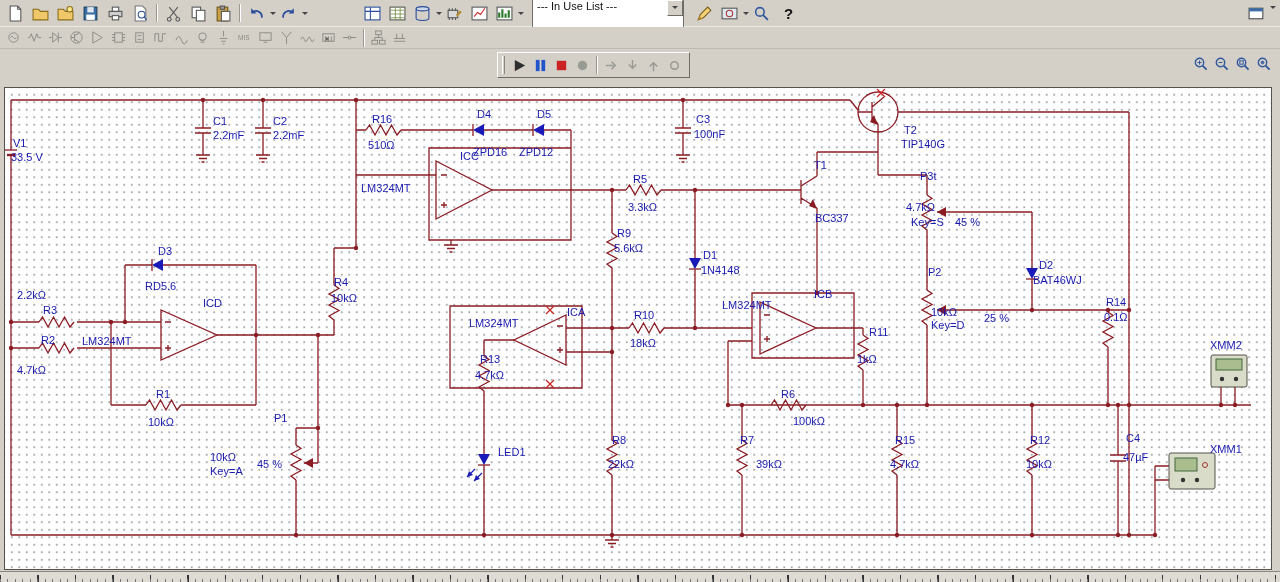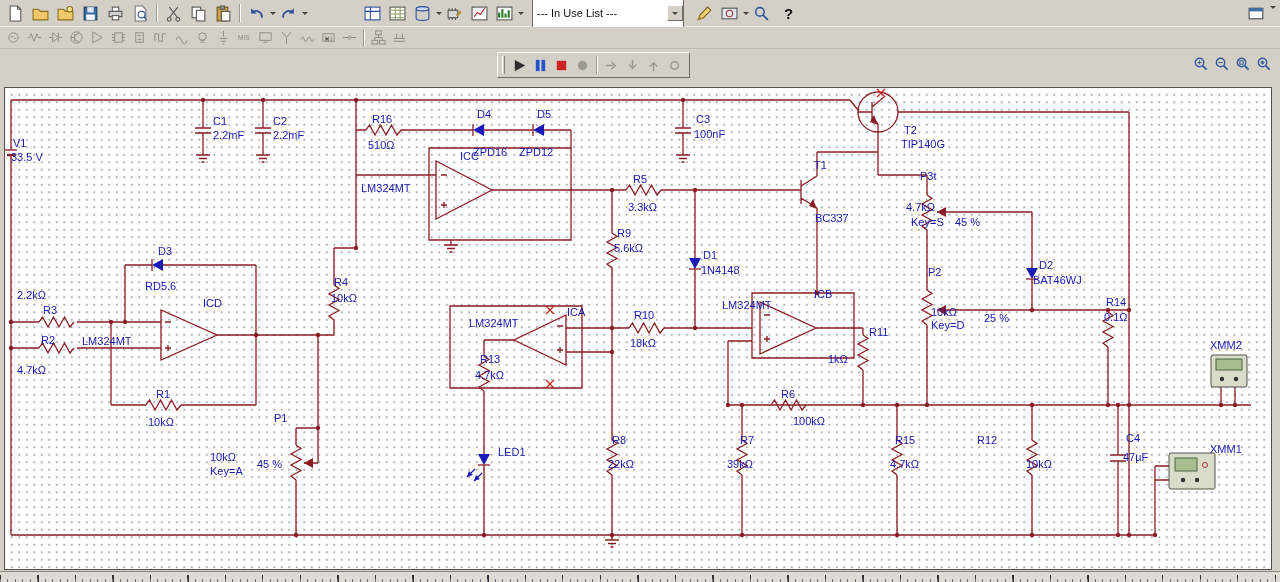--- a/index.html
+++ b/index.html
@@ -5,21 +5,21 @@
 *{box-sizing:border-box;margin:0;padding:0}
 html,body{width:1280px;height:582px}
 body{position:relative;background:#d4d0c8;font-family:"Liberation Sans",sans-serif;overflow:hidden}
 .tb{position:absolute;left:0;right:0;display:flex;align-items:center;padding:1px 3px;background:#d4d0c8}
 #tb1{top:0;height:27px;border-bottom:1px solid #eceae4}
 #tb2{top:27px;height:22px;border-bottom:1px solid #bdbab2}
 .btn{width:25px;height:22px;display:flex;align-items:center;justify-content:center;flex:none}
 .btn.sm{width:21px;height:18px}
 .sep{width:2px;height:18px;border-left:1px solid #9b9890;border-right:1px solid #fff;margin:0 3px;flex:none}
 .dd{width:0;height:0;border:3px solid transparent;border-top-color:#444;margin-left:1px;margin-top:4px;flex:none}
-.combo{width:152px;height:29px;background:#fff;border:1px solid #6f6d68;display:flex;align-items:center;font-size:11px;padding-left:4px;margin-left:8px;flex:none;color:#111}
+.combo{width:152px;height:29px;background:#fff;border:1px solid #6f6d68;display:flex;align-items:flex-start;font-size:11px;padding-left:4px;margin-left:8px;flex:none;color:#111}
 .combo .arrowbox{margin-left:auto;width:16px;height:16px;background:#d4d0c8;border:1px solid;border-color:#fff #6f6d68 #6f6d68 #fff;display:flex;align-items:center;justify-content:center}
 .qmark{font-weight:bold;font-size:15px;color:#111;margin-left:10px}
 #tb1-right{position:absolute;right:4px;top:2px;display:flex}
 #simbar{position:absolute;left:497px;top:52px;height:26px;background:#d4d0c8;border:1px solid;border-color:#fff #6f6d68 #6f6d68 #fff;display:flex;align-items:center;padding:1px 4px}
 .grip{width:3px;height:18px;border-left:1px solid #fff;border-right:1px solid #8a8780;margin-right:4px}
 #zoombar{position:absolute;right:6px;top:55px;display:flex}
 #canvas{position:absolute;left:4px;top:87px;width:1268px;height:483px;background:#fff;border:1px solid #55524c;background-image:radial-gradient(circle,#a9adb3 0.7px,rgba(0,0,0,0) 0.8px);background-size:7.5px 7.5px;background-position:3px 3px}
 #schsvg{position:absolute;left:0;top:0}
 .lbl{position:absolute;color:#1a1ab0;font-size:11px;line-height:12px;white-space:nowrap}
 #ruler{position:absolute;left:0;top:571px;width:1280px;height:11px;background:#dedbd4;border-top:1px solid #8a8780;
@@ -605,35 +605,35 @@
   <div class="lbl" style="left:326px;top:204px">10kΩ</div>
   <div class="lbl" style="left:562px;top:218px">ICA</div>
   <div class="lbl" style="left:464px;top:229px">LM324MT</div>
   <div class="lbl" style="left:475px;top:265px">R13</div>
   <div class="lbl" style="left:470px;top:281px">4.7kΩ</div>
   <div class="lbl" style="left:629px;top:221px">R10</div>
   <div class="lbl" style="left:625px;top:249px">18kΩ</div>
   <div class="lbl" style="left:809px;top:200px">ICB</div>
   <div class="lbl" style="left:717px;top:211px">LM324MT</div>
   <div class="lbl" style="left:864px;top:238px">R11</div>
-  <div class="lbl" style="left:823px;top:265px">1kΩ</div>
+  <div class="lbl" style="left:852px;top:265px">1kΩ</div>
   <div class="lbl" style="left:776px;top:300px">R6</div>
   <div class="lbl" style="left:788px;top:327px">100kΩ</div>
   <div class="lbl" style="left:269px;top:324px">P1</div>
   <div class="lbl" style="left:205px;top:363px">10kΩ</div>
   <div class="lbl" style="left:205px;top:377px">Key=A</div>
   <div class="lbl" style="left:252px;top:370px">45 %</div>
   <div class="lbl" style="left:493px;top:358px">LED1</div>
   <div class="lbl" style="left:607px;top:346px">R8</div>
   <div class="lbl" style="left:603px;top:370px">22kΩ</div>
   <div class="lbl" style="left:735px;top:346px">R7</div>
-  <div class="lbl" style="left:722px;top:370px">39kΩ</div>
+  <div class="lbl" style="left:751px;top:370px">39kΩ</div>
   <div class="lbl" style="left:890px;top:346px">R15</div>
   <div class="lbl" style="left:885px;top:370px">4.7kΩ</div>
-  <div class="lbl" style="left:972px;top:346px">R12</div>
+  <div class="lbl" style="left:1025px;top:346px">R12</div>
   <div class="lbl" style="left:1021px;top:370px">10kΩ</div>
   <div class="lbl" style="left:1121px;top:344px">C4</div>
   <div class="lbl" style="left:1118px;top:363px">47µF</div>
   <div class="lbl" style="left:1205px;top:251px">XMM2</div>
   <div class="lbl" style="left:1205px;top:355px">XMM1</div>
 </div>
 
 <div id="ruler"></div>
 
 </body></html>

